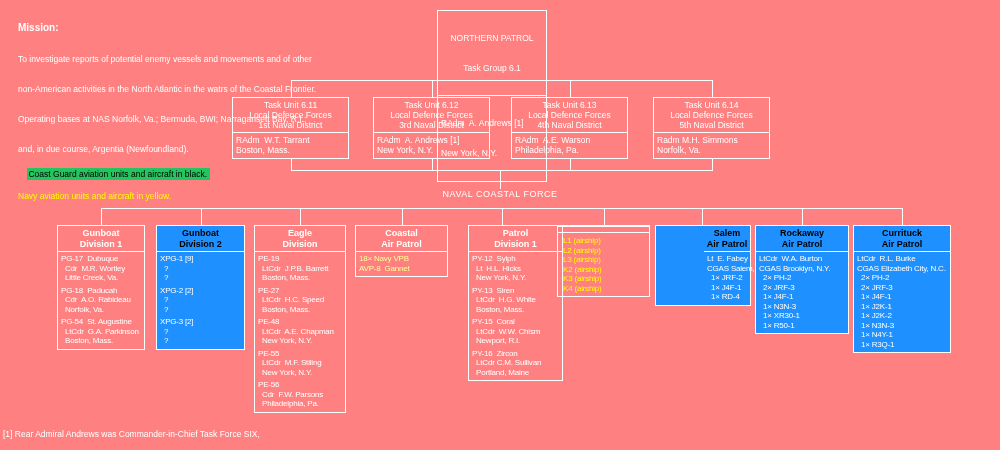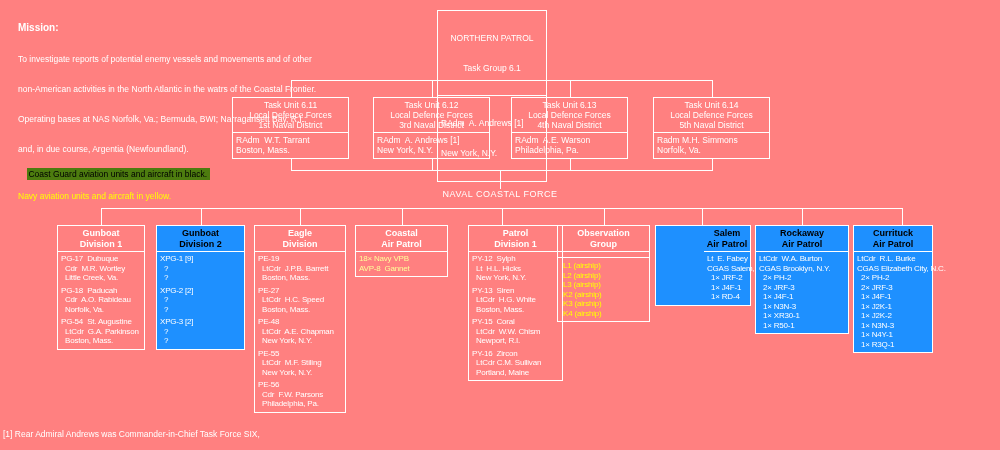--- a/index.html
+++ b/index.html
@@ -7,21 +7,21 @@
     position:relative;width:1000px;height:450px;background:#FF8080;
     overflow:hidden;font-family:"Liberation Sans","DejaVu Sans",sans-serif;
   }
   .wline{position:absolute;background:#FFFFFF;}
   .box{position:absolute;border:1px solid #FFFFFF;color:#FFFFFF;box-sizing:border-box;}
   .divider{height:1px;background:#FFFFFF;}
 
   
   .mission{position:absolute;left:18px;top:2px;color:#FFFFFF;font-size:8.5px;line-height:10px;white-space:pre;}
   .mission-heading{font-weight:bold;font-size:10px;line-height:12px;}
-  .legend-cg{display:inline-block;background:#4d7c0f;color:#000000;padding:1px 3px 1px 1px;margin-top:4px;}
+  .legend-cg{display:inline-block;background:#22c55e;color:#000000;padding:1px 3px 1px 1px;margin-top:4px;}
   .legend-navy{color:#FFFF00;margin-top:1px;}
 
   
   #root-box{left:437px;top:10px;width:110px;font-size:8.5px;line-height:10px;}
   .title-sec{text-align:center;padding:2px 1px;white-space:pre;}
   .officer-sec{padding:2px 1px 3px 3px;white-space:pre;text-align:left;}
   .tu-box{top:97px;width:117px;font-size:8.5px;line-height:10px;}
 
   
   #ncf-label{position:absolute;left:420px;top:189px;width:160px;text-align:center;
@@ -148,21 +148,20 @@
       <div class="unit-content">
         <div style="color: rgb(255, 255, 255);">
           <div class="entry"><div>PY-12  Sylph</div><div>  Lt  H.L. Hicks</div><div>  New York, N.Y.</div></div>
           <div class="entry"><div>PY-13  Siren</div><div>  LtCdr  H.G. White</div><div>  Boston, Mass.</div></div>
           <div class="entry"><div>PY-15  Coral</div><div>  LtCdr  W.W. Chism</div><div>  Newport, R.I.</div></div>
           <div class="entry"><div>PY-16  Zircon</div><div>  LtCdr C.M. Sullivan</div><div>  Portland, Maine</div></div>
         </div>
       </div>
     </div>
     <div class="box unit-box" style="left: 557px; width: 93px;">
-      <div class="unit-header"><div>Observation</div><div>Group</div></div>
       <div class="divider"></div>
       <div class="unit-content">
         <div class="section-divider"></div>
         <div style="color: rgb(255, 255, 0);">
           <div class="entry"><div> L1 (airship)</div><div> L2 (airship)</div><div> L3 (airship)</div><div> K2 (airship)</div><div> K3 (airship)</div><div> K4 (airship)</div></div>
         </div>
       </div>
     </div>
     <div class="box unit-box blue" style="left: 655px; width: 96px; padding-left: 48px;">
       <div class="unit-header"><div>Salem</div><div>Air Patrol</div></div>
@@ -175,21 +174,21 @@
     </div>
     <div class="box unit-box blue" style="left: 755px; width: 94px;">
       <div class="unit-header"><div>Rockaway</div><div>Air Patrol</div></div>
       <div class="divider"></div>
       <div class="unit-content">
         <div style="color: rgb(255, 255, 255);">
           <div class="entry"><div>LtCdr  W.A. Burton</div><div>CGAS Brooklyn, N.Y.</div><div>  2× PH-2</div><div>  2× JRF-3</div><div>  1× J4F-1</div><div>  1× N3N-3</div><div>  1× XR30-1</div><div>  1× R50-1</div></div>
         </div>
       </div>
     </div>
-    <div class="box unit-box blue" style="left: 853px; width: 80px;">
+    <div class="box unit-box blue" style="left: 853px; width: 98px;">
       <div class="unit-header"><div>Currituck</div><div>Air Patrol</div></div>
       <div class="divider"></div>
       <div class="unit-content">
         <div style="color: rgb(255, 255, 255);">
           <div class="entry"><div>LtCdr  R.L. Burke</div><div>CGAS Elizabeth City, N.C.</div><div>  2× PH-2</div><div>  2× JRF-3</div><div>  1× J4F-1</div><div>  1× J2K-1</div><div>  1× J2K-2</div><div>  1× N3N-3</div><div>  1× N4Y-1</div><div>  1× R3Q-1</div></div>
         </div>
       </div>
     </div>
     <div class="wline" style="left: 492px; top: 182px; width: 1px;"></div>
     <div class="wline" style="left: 291px; top: 80px; width: 422px; height: 1px;"></div>

